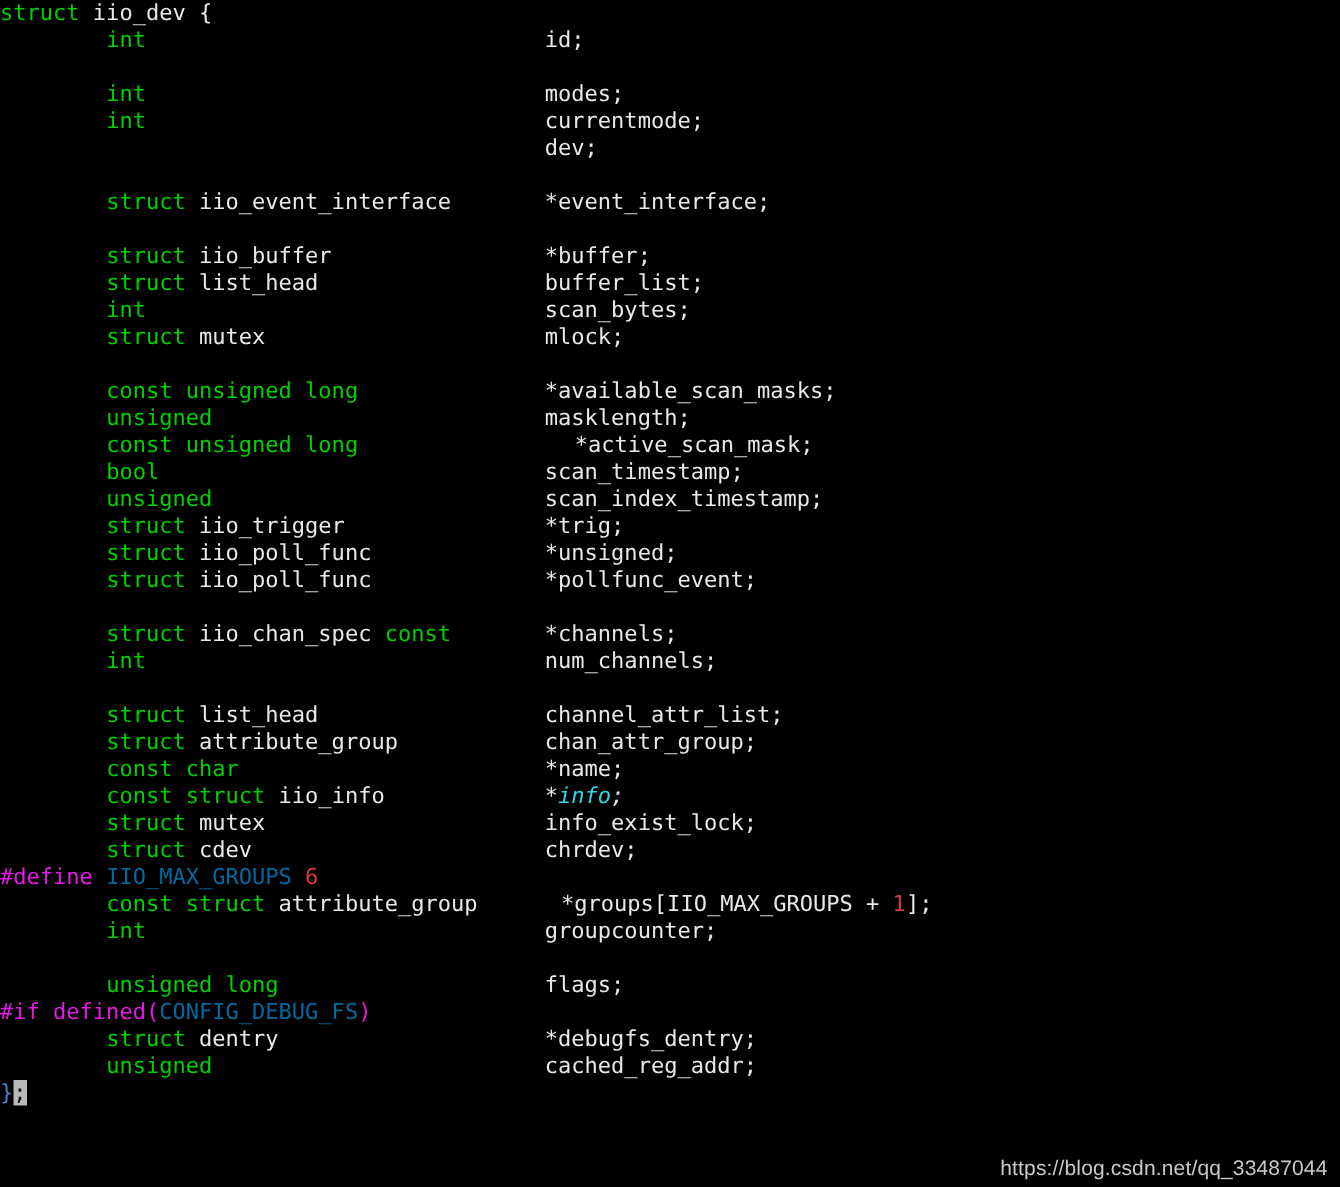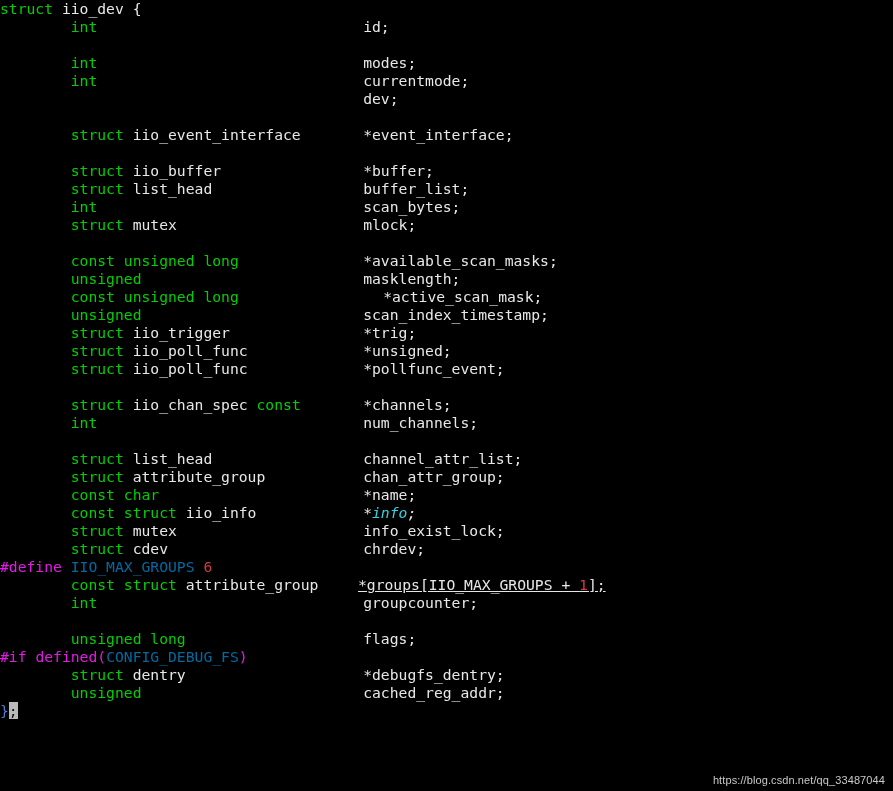--- a/index.html
+++ b/index.html
@@ -54,21 +54,21 @@
     position: absolute;
     top: 0;
     white-space: pre;
   }
 
   #watermark {
     position: absolute;
     right: 8px;
     bottom: 5px;
     font-family: "Liberation Sans", "DejaVu Sans", sans-serif;
-    font-size: 11px;
+    font-size: 14px;
     color: #c9c9c9;
     letter-spacing: 0.1px;
     white-space: pre;
   }
 </style>
 </head>
 <body>
 
 <div id="code-view">
   <div id="code-lines">
@@ -82,36 +82,37 @@
       <div class="code-line" style="height: 18px; line-height: 18px;"><span><span class="tk-ident">        </span><span class="tk-keyword">struct </span><span class="tk-ident">iio_event_interface</span></span><span class="col" style="left: 363.2px;"><span class="tk-ident">*event_interface;</span></span></div>
       <div class="code-line" style="height: 18px; line-height: 18px;">&nbsp;</div>
       <div class="code-line" style="height: 18px; line-height: 18px;"><span><span class="tk-ident">        </span><span class="tk-keyword">struct </span><span class="tk-ident">iio_buffer</span></span><span class="col" style="left: 363.2px;"><span class="tk-ident">*buffer;</span></span></div>
       <div class="code-line" style="height: 18px; line-height: 18px;"><span><span class="tk-ident">        </span><span class="tk-keyword">struct </span><span class="tk-ident">list_head</span></span><span class="col" style="left: 363.2px;"><span class="tk-ident">buffer_list;</span></span></div>
       <div class="code-line" style="height: 18px; line-height: 18px;"><span><span class="tk-ident">        </span><span class="tk-keyword">int</span></span><span class="col" style="left: 363.2px;"><span class="tk-ident">scan_bytes;</span></span></div>
       <div class="code-line" style="height: 18px; line-height: 18px;"><span><span class="tk-ident">        </span><span class="tk-keyword">struct </span><span class="tk-ident">mutex</span></span><span class="col" style="left: 363.2px;"><span class="tk-ident">mlock;</span></span></div>
       <div class="code-line" style="height: 18px; line-height: 18px;">&nbsp;</div>
       <div class="code-line" style="height: 18px; line-height: 18px;"><span><span class="tk-ident">        </span><span class="tk-keyword">const unsigned long</span></span><span class="col" style="left: 363.2px;"><span class="tk-ident">*available_scan_masks;</span></span></div>
       <div class="code-line" style="height: 18px; line-height: 18px;"><span><span class="tk-ident">        </span><span class="tk-keyword">unsigned</span></span><span class="col" style="left: 363.2px;"><span class="tk-ident">masklength;</span></span></div>
       <div class="code-line" style="height: 18px; line-height: 18px;"><span><span class="tk-ident">        </span><span class="tk-keyword">const unsigned long</span></span><span class="col" style="left: 363.2px; margin-left: 20px;"><span class="tk-ident">*active_scan_mask;</span></span></div>
+      <div class="code-line" style="height: 18px; line-height: 18px;"><span><span class="tk-ident">        </span><span class="tk-keyword">bool</span></span><span class="col" style="left: 363.2px;"><span class="tk-ident">scan_timestamp;</span></span></div>
       <div class="code-line" style="height: 18px; line-height: 18px;"><span><span class="tk-ident">        </span><span class="tk-keyword">unsigned</span></span><span class="col" style="left: 363.2px;"><span class="tk-ident">scan_index_timestamp;</span></span></div>
       <div class="code-line" style="height: 18px; line-height: 18px;"><span><span class="tk-ident">        </span><span class="tk-keyword">struct </span><span class="tk-ident">iio_trigger</span></span><span class="col" style="left: 363.2px;"><span class="tk-ident">*trig;</span></span></div>
       <div class="code-line" style="height: 18px; line-height: 18px;"><span><span class="tk-ident">        </span><span class="tk-keyword">struct </span><span class="tk-ident">iio_poll_func</span></span><span class="col" style="left: 363.2px;"><span class="tk-ident">*unsigned;</span></span></div>
       <div class="code-line" style="height: 18px; line-height: 18px;"><span><span class="tk-ident">        </span><span class="tk-keyword">struct </span><span class="tk-ident">iio_poll_func</span></span><span class="col" style="left: 363.2px;"><span class="tk-ident">*pollfunc_event;</span></span></div>
       <div class="code-line" style="height: 18px; line-height: 18px;">&nbsp;</div>
       <div class="code-line" style="height: 18px; line-height: 18px;"><span><span class="tk-ident">        </span><span class="tk-keyword">struct </span><span class="tk-ident">iio_chan_spec </span><span class="tk-keyword">const</span></span><span class="col" style="left: 363.2px;"><span class="tk-ident">*channels;</span></span></div>
       <div class="code-line" style="height: 18px; line-height: 18px;"><span><span class="tk-ident">        </span><span class="tk-keyword">int</span></span><span class="col" style="left: 363.2px;"><span class="tk-ident">num_channels;</span></span></div>
       <div class="code-line" style="height: 18px; line-height: 18px;">&nbsp;</div>
       <div class="code-line" style="height: 18px; line-height: 18px;"><span><span class="tk-ident">        </span><span class="tk-keyword">struct </span><span class="tk-ident">list_head</span></span><span class="col" style="left: 363.2px;"><span class="tk-ident">channel_attr_list;</span></span></div>
       <div class="code-line" style="height: 18px; line-height: 18px;"><span><span class="tk-ident">        </span><span class="tk-keyword">struct </span><span class="tk-ident">attribute_group</span></span><span class="col" style="left: 363.2px;"><span class="tk-ident">chan_attr_group;</span></span></div>
       <div class="code-line" style="height: 18px; line-height: 18px;"><span><span class="tk-ident">        </span><span class="tk-keyword">const char</span></span><span class="col" style="left: 363.2px;"><span class="tk-ident">*name;</span></span></div>
       <div class="code-line" style="height: 18px; line-height: 18px;"><span><span class="tk-ident">        </span><span class="tk-keyword">const struct </span><span class="tk-ident">iio_info</span></span><span class="col" style="left: 363.2px; font-style: italic;"><span class="tk-ident">*</span><span class="tk-match">info</span><span class="tk-ident">;</span></span></div>
       <div class="code-line" style="height: 18px; line-height: 18px;"><span><span class="tk-ident">        </span><span class="tk-keyword">struct </span><span class="tk-ident">mutex</span></span><span class="col" style="left: 363.2px;"><span class="tk-ident">info_exist_lock;</span></span></div>
       <div class="code-line" style="height: 18px; line-height: 18px;"><span><span class="tk-ident">        </span><span class="tk-keyword">struct </span><span class="tk-ident">cdev</span></span><span class="col" style="left: 363.2px;"><span class="tk-ident">chrdev;</span></span></div>
       <div class="code-line" style="height: 18px; line-height: 18px;"><span><span class="tk-preproc">#define </span><span class="tk-macroname">IIO_MAX_GROUPS</span><span class="tk-ident"> </span><span class="tk-number">6</span></span></div>
-      <div class="code-line" style="height: 18px; line-height: 18px;"><span><span class="tk-ident">        </span><span class="tk-keyword">const struct </span><span class="tk-ident">attribute_group</span></span><span class="col" style="left: 358px; text-decoration: underline;"><span class="tk-ident">*groups[IIO_MAX_GROUPS + </span><span class="tk-number">1</span><span class="tk-ident">];</span></span></div>
+      <div class="code-line" style="height: 18px; line-height: 18px;"><span><span class="tk-ident">        </span><span class="tk-keyword">const struct </span><span class="tk-ident">attribute_group</span></span><span class="col" style="left: 374px;"><span class="tk-ident">*groups[IIO_MAX_GROUPS + </span><span class="tk-number">1</span><span class="tk-ident">];</span></span></div>
       <div class="code-line" style="height: 18px; line-height: 18px;"><span><span class="tk-ident">        </span><span class="tk-keyword">int</span></span><span class="col" style="left: 363.2px;"><span class="tk-ident">groupcounter;</span></span></div>
       <div class="code-line" style="height: 18px; line-height: 18px;">&nbsp;</div>
       <div class="code-line" style="height: 18px; line-height: 18px;"><span><span class="tk-ident">        </span><span class="tk-keyword">unsigned long</span></span><span class="col" style="left: 363.2px;"><span class="tk-ident">flags;</span></span></div>
       <div class="code-line" style="height: 18px; line-height: 18px;"><span><span class="tk-preproc">#if </span><span class="tk-preproc">defined(</span><span class="tk-macroname">CONFIG_DEBUG_FS</span><span class="tk-preproc">)</span></span></div>
       <div class="code-line" style="height: 18px; line-height: 18px;"><span><span class="tk-ident">        </span><span class="tk-keyword">struct </span><span class="tk-ident">dentry</span></span><span class="col" style="left: 363.2px;"><span class="tk-ident">*debugfs_dentry;</span></span></div>
       <div class="code-line" style="height: 18px; line-height: 18px;"><span><span class="tk-ident">        </span><span class="tk-keyword">unsigned</span></span><span class="col" style="left: 363.2px;"><span class="tk-ident">cached_reg_addr;</span></span></div>
       <div class="code-line" style="height: 18px; line-height: 18px;"><span><span class="tk-brace-hl">}</span><span class="tk-cursor">;</span></span></div>
     </div>
 
   <div id="watermark">https://blog.csdn.net/qq_33487044</div>

